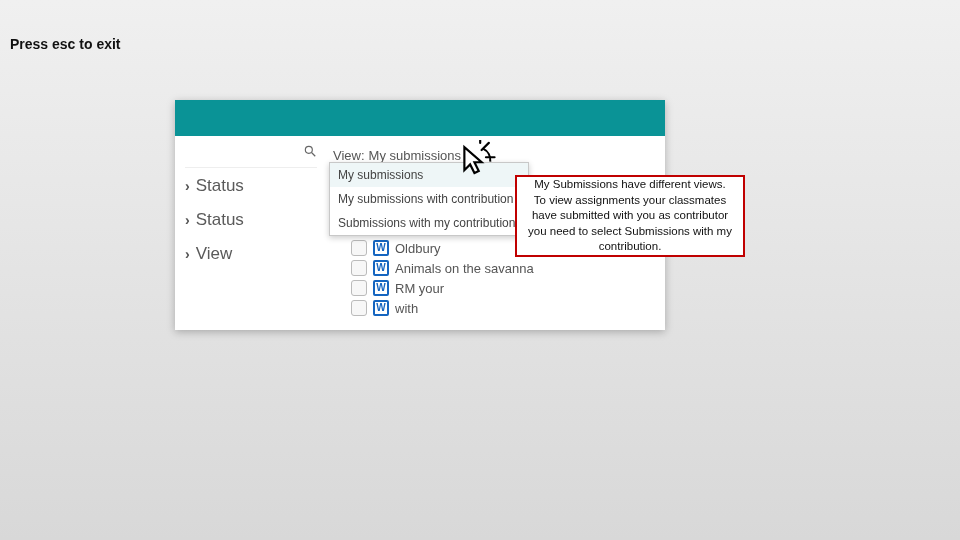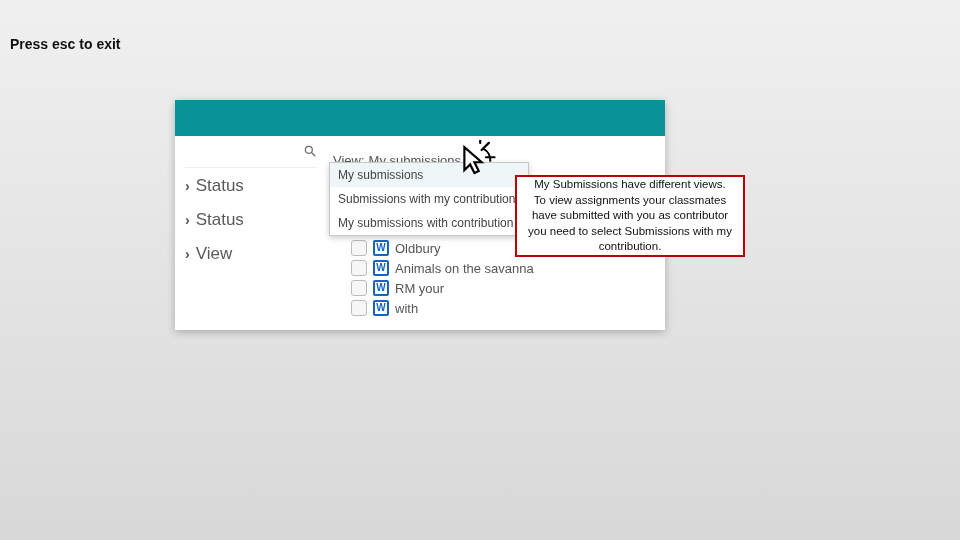--- a/index.html
+++ b/index.html
@@ -57,21 +57,21 @@
     font-weight: 300;
   }
   .facet .chev { font-weight: 600; color: #555; font-size: 14px; }
   .main {
     flex: 1;
     padding: 6px 8px 0 8px;
     position: relative;
   }
   .view-row {
     display: flex;
-    align-items: flex-end;
+    align-items: center;
     gap: 4px;
     font-size: 13px;
     color: #555;
     height: 26px;
   }
   .dropdown {
     position: absolute;
     top: 26px; left: 4px;
     width: 200px;
     background: #fff;
@@ -167,22 +167,22 @@
 
     <div class="main">
       <div class="view-row">
         <span>View:</span>
         <span>My submissions</span>
         <span style="font-size:10px;color:#666;">▾</span>
       </div>
 
       <div class="dropdown">
         <div class="opt hover">My submissions</div>
+        <div class="opt">My submissions with contribution</div>
         <div class="opt">Submissions with my contribution</div>
-        <div class="opt">My submissions with contribution</div>
       </div>
 
       <div class="list">
         <div class="row">
           <span class="checkbox"></span>
           <span class="w-icon">W</span>
           <span>Oldbury</span>
         </div>
         <div class="row">
           <span class="checkbox"></span>

